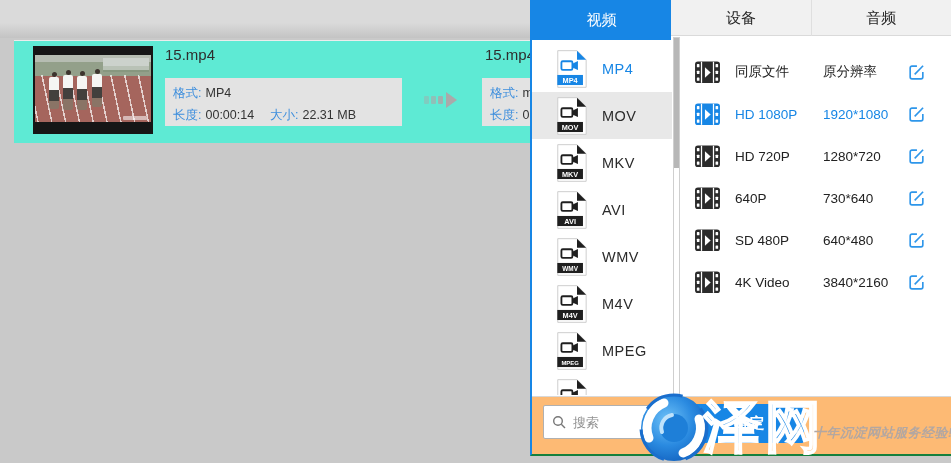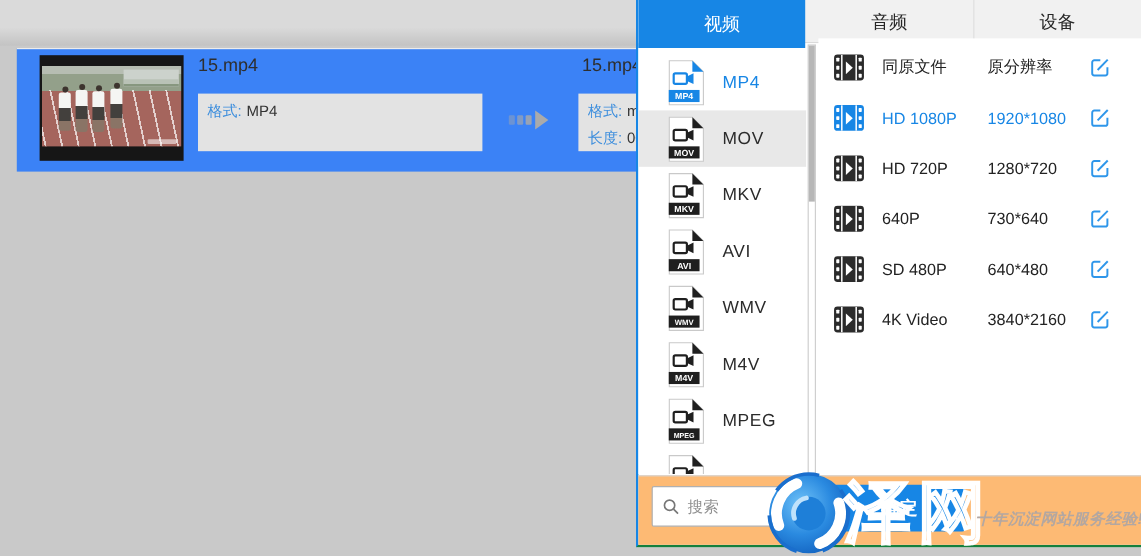--- a/index.html
+++ b/index.html
@@ -3,21 +3,21 @@
 <meta charset="utf-8">
 <style>
   * { margin:0; padding:0; box-sizing:border-box; }
   html,body { width:951px; height:463px; }
   body { font-family:"Liberation Sans","DejaVu Sans",sans-serif; background:#c9c9c9; position:relative; overflow:hidden; }
 
   
   .app-header { position:absolute; left:0; top:0; width:951px; height:38px;
     background:linear-gradient(180deg,#dadada 0 60%,#c3c3c3 100%); }
   .file-row { position:absolute; left:14px; top:40px; right:0; height:103px;
-    background:#3b82f6; border-top:1px solid #ececec; }
+    background:#5eead4; border-top:1px solid #ececec; }
   .thumb { position:absolute; left:19px; top:5px; width:120px; height:88px; background:#161616; }
   .thumb .photo { position:absolute; left:2px; right:2px; top:9px; bottom:12px;
     background:linear-gradient(180deg,#b6bdb2 0 7px,#93a08a 7px 21px,#a5655d 21px 100%); overflow:hidden; }
   .thumb .photo::after { content:""; position:absolute; left:-10px; right:-10px; top:20px; bottom:0;
     background:repeating-linear-gradient(78deg,rgba(255,255,255,0) 0 12px,rgba(255,255,255,.7) 12px 13.5px); }
   .building { position:absolute; right:2px; top:3px; width:46px; height:14px; background:#ccd2cc;
     border-bottom:2px solid #87977f; box-shadow:inset 0 -4px 0 #b9c2b6; }
   .person { position:absolute; width:10px; height:32px; z-index:2;
     background:linear-gradient(180deg,#f5f5f3 0 13px,#43403d 13px 24px,#8a7466 24px 100%); border-radius:2px; }
   .person::before { content:""; position:absolute; left:2.5px; top:-5px; width:5px; height:5px;
@@ -59,21 +59,21 @@
   .fmt-item .ficon { color:#1f1f1f; width:33px; height:40px; flex:0 0 33px; }
   .fmt-item .flabel { margin-left:14px; font-size:14.5px; letter-spacing:.5px; color:#2b2b2b; }
   .fmt-item.selected .ficon { color:#1786e5; }
   .fmt-item.selected .flabel { color:#1786e5; }
   .fmt-item.hovered { background:#e8e8e8; }
 
   .vscroll { position:absolute; left:141px; top:37px; width:7px; height:360px;
     background:#fff; border:1px solid #cfcfcf; }
   .vscroll .thumb-bar { position:absolute; left:0; right:0; top:0; height:130px; background:#b7b7b7; }
 
-  .quality-col { position:absolute; left:150px; right:0; top:32px; height:359px; background:#fff; }
+  .quality-col { position:absolute; left:150px; right:0; top:48px; height:359px; background:#fff; }
   .q-row { height:42px; display:flex; align-items:center; padding-left:12px; cursor:pointer; }
   .q-row:first-child { margin-top:3px; }
   .q-row .qicon { color:#2b2b2b; width:27px; height:23px; flex:0 0 27px; }
   .q-row .qname { margin-left:14px; width:88px; flex:0 0 88px; font-size:13.5px; color:#222; }
   .q-row .qres { font-size:13.5px; color:#222; }
   .q-row.selected .qicon { color:#1786e5; }
   .q-row.selected .qname, .q-row.selected .qres { color:#1786e5; }
   .edit-btn { margin-left:auto; margin-right:25px; width:19px; height:19px; cursor:pointer; }
 
   .search-strip { position:absolute; left:0; right:0; bottom:0; height:58px; background:#fdba74;
@@ -137,20 +137,24 @@
       <div class="person" style="left:57px; top:19px; height:33px;"></div>
       <div class="vid-mark"></div>
     </div>
   </div>
 
   <div class="file-title title-src">15.mp4</div>
   <div class="infobox infobox-src">
     <div class="info-row">
       <span class="pair-a"><span class="lbl">格式:</span><span class="val">MP4</span></span>
     </div>
+    <div class="info-row">
+      <span class="pair-a"><span class="lbl">长度:</span><span class="val">00:00:14</span></span>
+      <span><span class="lbl">大小:</span><span class="val">22.31 MB</span></span>
+    </div>
   </div>
 
   <div class="transfer">
     <i></i>
       <i></i>
       <i></i>
       <span class="tri"></span>
   </div>
 
   <div class="file-title title-out">15.mp4</div>
@@ -160,22 +164,22 @@
     </div>
     <div class="info-row">
       <span class="pair-a"><span class="lbl">长度:</span><span class="val">00:00:14</span></span>
     </div>
   </div>
 </div>
 
 <div class="panel">
   <div class="tabs">
     <div class="tab active">视频</div>
+    <div class="tab">设备</div>
     <div class="tab">音频</div>
-    <div class="tab">设备</div>
   </div>
 
   <div class="format-col">
     <div class="fmt-item selected" style="margin-top:5px">
       <svg class="ficon" viewBox="0 0 36 42">
           <use href="#file-icon"></use>
           <text x="16.5" y="36" text-anchor="middle" fill="#fff" font-size="8" font-weight="bold" font-family="Liberation Sans, sans-serif">MP4</text>
         </svg>
       <span class="flabel">MP4</span>
     </div>

